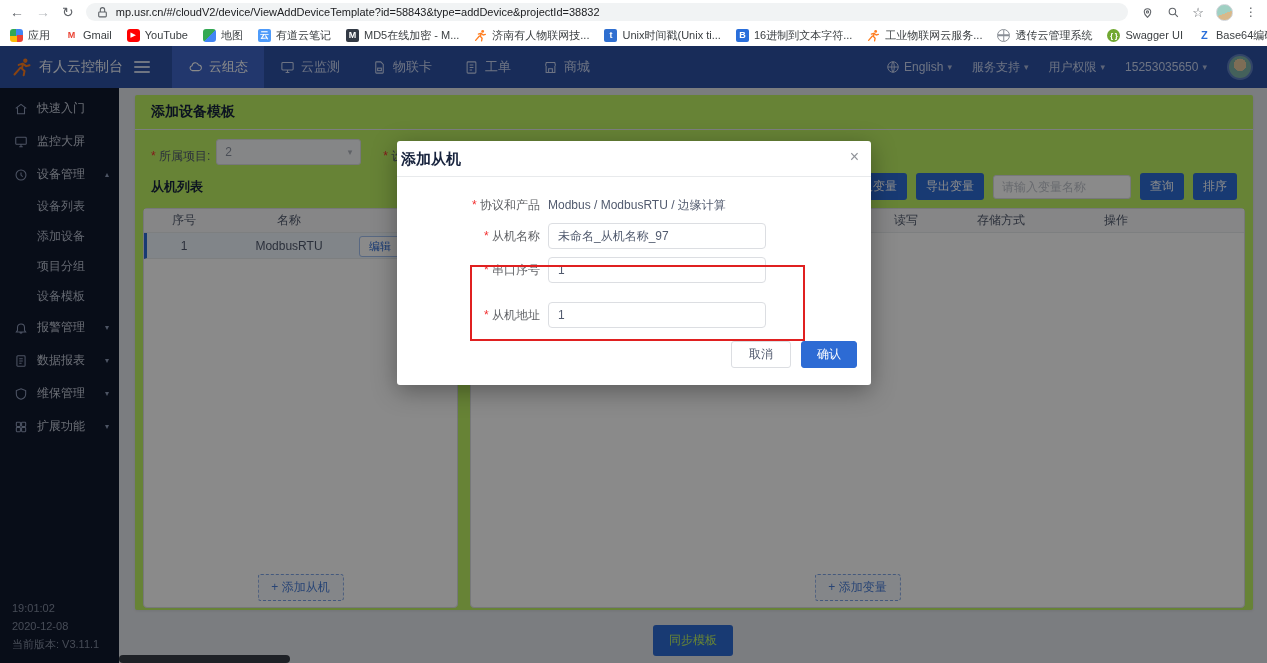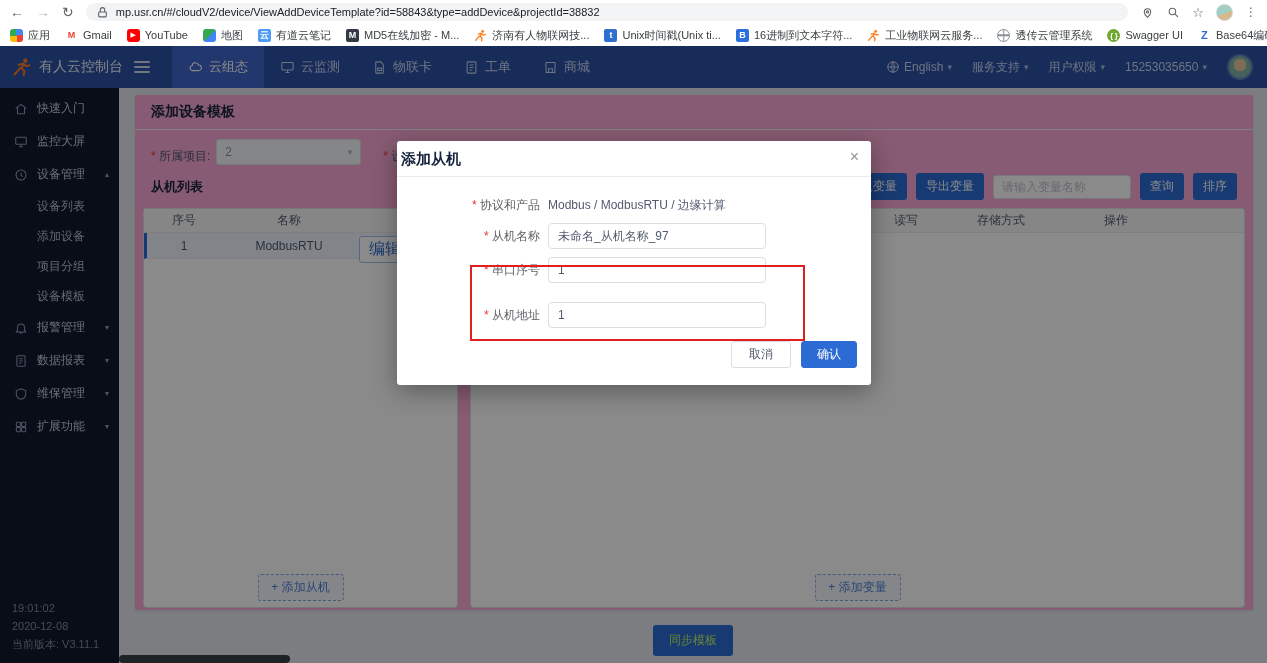--- a/index.html
+++ b/index.html
@@ -59,42 +59,42 @@
 
   .app-body { position:absolute; top:42px; left:0; right:0; bottom:0; display:flex; }
   .sidebar { width:119px; background:#10182e; position:relative; flex-shrink:0; padding-top:4px; }
   .side-item { height:33px; display:flex; align-items:center; gap:9px; padding-left:14px; color:#c4cbd8; font-size:12px; position:relative; cursor:pointer; }
   .side-item svg { width:14px; height:14px; color:#8e9bb8; flex-shrink:0; }
   .side-sub { height:30px; display:flex; align-items:center; padding-left:37px; color:#b7bfce; font-size:12px; cursor:pointer; }
   .side-caret { position:absolute; right:10px; font-size:8px; color:#8e9bb8; }
   .side-footer { position:absolute; left:12px; bottom:10px; font-size:11px; color:#828c9f; line-height:18px; }
 
   .main { flex:1; position:relative; background:#e4e7ec; overflow:hidden; }
-  .card { position:absolute; left:16px; right:14px; top:7px; height:515px; background:#f9a8d4; border-radius:2px; box-shadow:0 1px 3px rgba(0,0,0,.08); }
+  .card { position:absolute; left:16px; right:14px; top:7px; height:515px; background:#bef264; border-radius:2px; box-shadow:0 1px 3px rgba(0,0,0,.08); }
   .card-title { padding:8px 16px; font-size:14px; font-weight:600; color:#17233d; border-bottom:1px solid #e8eaec; }
   .form-row { display:flex; align-items:flex-end; padding:9px 16px 6px; gap:6px; }
   .flabel { font-size:12px; color:#515a6e; white-space:nowrap; }
   .req::before { content:"* "; color:#f23030; }
   .fake-select { width:145px; height:26px; background:#f5f7fa; border:1px solid #dcdee2; border-radius:3px; display:flex; align-items:center; justify-content:space-between; padding:0 8px; color:#8a919f; font-size:12px; cursor:not-allowed; }
   .fake-select .caret { color:#b0b5bd; }
   .tname { margin-left:16px; }
   .list-head-row { display:flex; align-items:center; padding:2px 16px 4px; }
   .section-title { font-size:13px; font-weight:600; color:#17233d; }
   .toolbar { margin-left:auto; display:flex; align-items:center; gap:9px; }
   .btn-blue { background:#2d6bd4; color:#fff; border:none; border-radius:3px; font-size:12px; padding:5px 10px; cursor:pointer; white-space:nowrap; font-family:inherit; }
   .search-input { width:138px; height:24px; border:1px solid #dcdee2; border-radius:3px; font-size:12px; padding:0 8px; color:#515a6e; font-family:inherit; }
   .search-input::placeholder { color:#c0c4cc; }
   .panels { display:flex; gap:12px; margin:4px 8px 0; height:400px; }
   .panel { border:1px solid #dcdee2; border-radius:4px; background:#fff; position:relative; }
   .panel-left { width:315px; flex-shrink:0; }
   .panel-right { flex:1; }
   .thead { height:24px; background:#f8f8f9; border-bottom:1px solid #e8eaec; position:relative; font-size:12px; color:#515a6e; }
   .thead span, .trow span { position:absolute; top:0; height:100%; display:flex; align-items:center; justify-content:center; }
   .trow { height:26px; background:#eef5fd; border-left:3px solid #2d6bd4; border-bottom:1px solid #e8eaec; position:relative; font-size:12px; color:#515a6e; }
-  .btn-edit { position:absolute; left:212px; top:3px; background:#fff; border:1px solid #a3c0f0; color:#2d6bd4; border-radius:3px; font-size:16px; padding:2px 9px; cursor:pointer; font-family:inherit; }
+  .btn-edit { position:absolute; left:212px; top:3px; background:#fff; border:1px solid #a3c0f0; color:#2d6bd4; border-radius:3px; font-size:11px; padding:2px 9px; cursor:pointer; font-family:inherit; }
   .btn-dashed { position:absolute; bottom:6px; left:50%; transform:translateX(-50%); background:rgba(45,107,212,.05); border:1px dashed #7ea5e8; color:#4a7fd8; border-radius:3px; font-size:12px; padding:4px 13px; cursor:pointer; white-space:nowrap; font-family:inherit; }
   .sync-row { position:absolute; top:537px; left:0; right:0; text-align:center; }
   .btn-sync { background:#2d6bd4; color:#bef264; border:none; border-radius:3px; font-size:12px; padding:7px 16px; cursor:pointer; font-family:inherit; }
   .hscroll-thumb { position:absolute; bottom:0; left:0; width:171px; height:8px; background:#383d46; border-radius:4px; }
 
   .overlay { position:absolute; inset:0; background:rgba(0,0,0,.46); z-index:40; }
 
   
   .modal { position:absolute; left:397px; top:95px; width:474px; height:244px; background:#fff; border-radius:3px; box-shadow:0 6px 24px rgba(0,0,0,.35); z-index:50; }
   .modal-head { height:36px; padding:9px 4px; border-bottom:1px solid #e8eaec; position:relative; }

